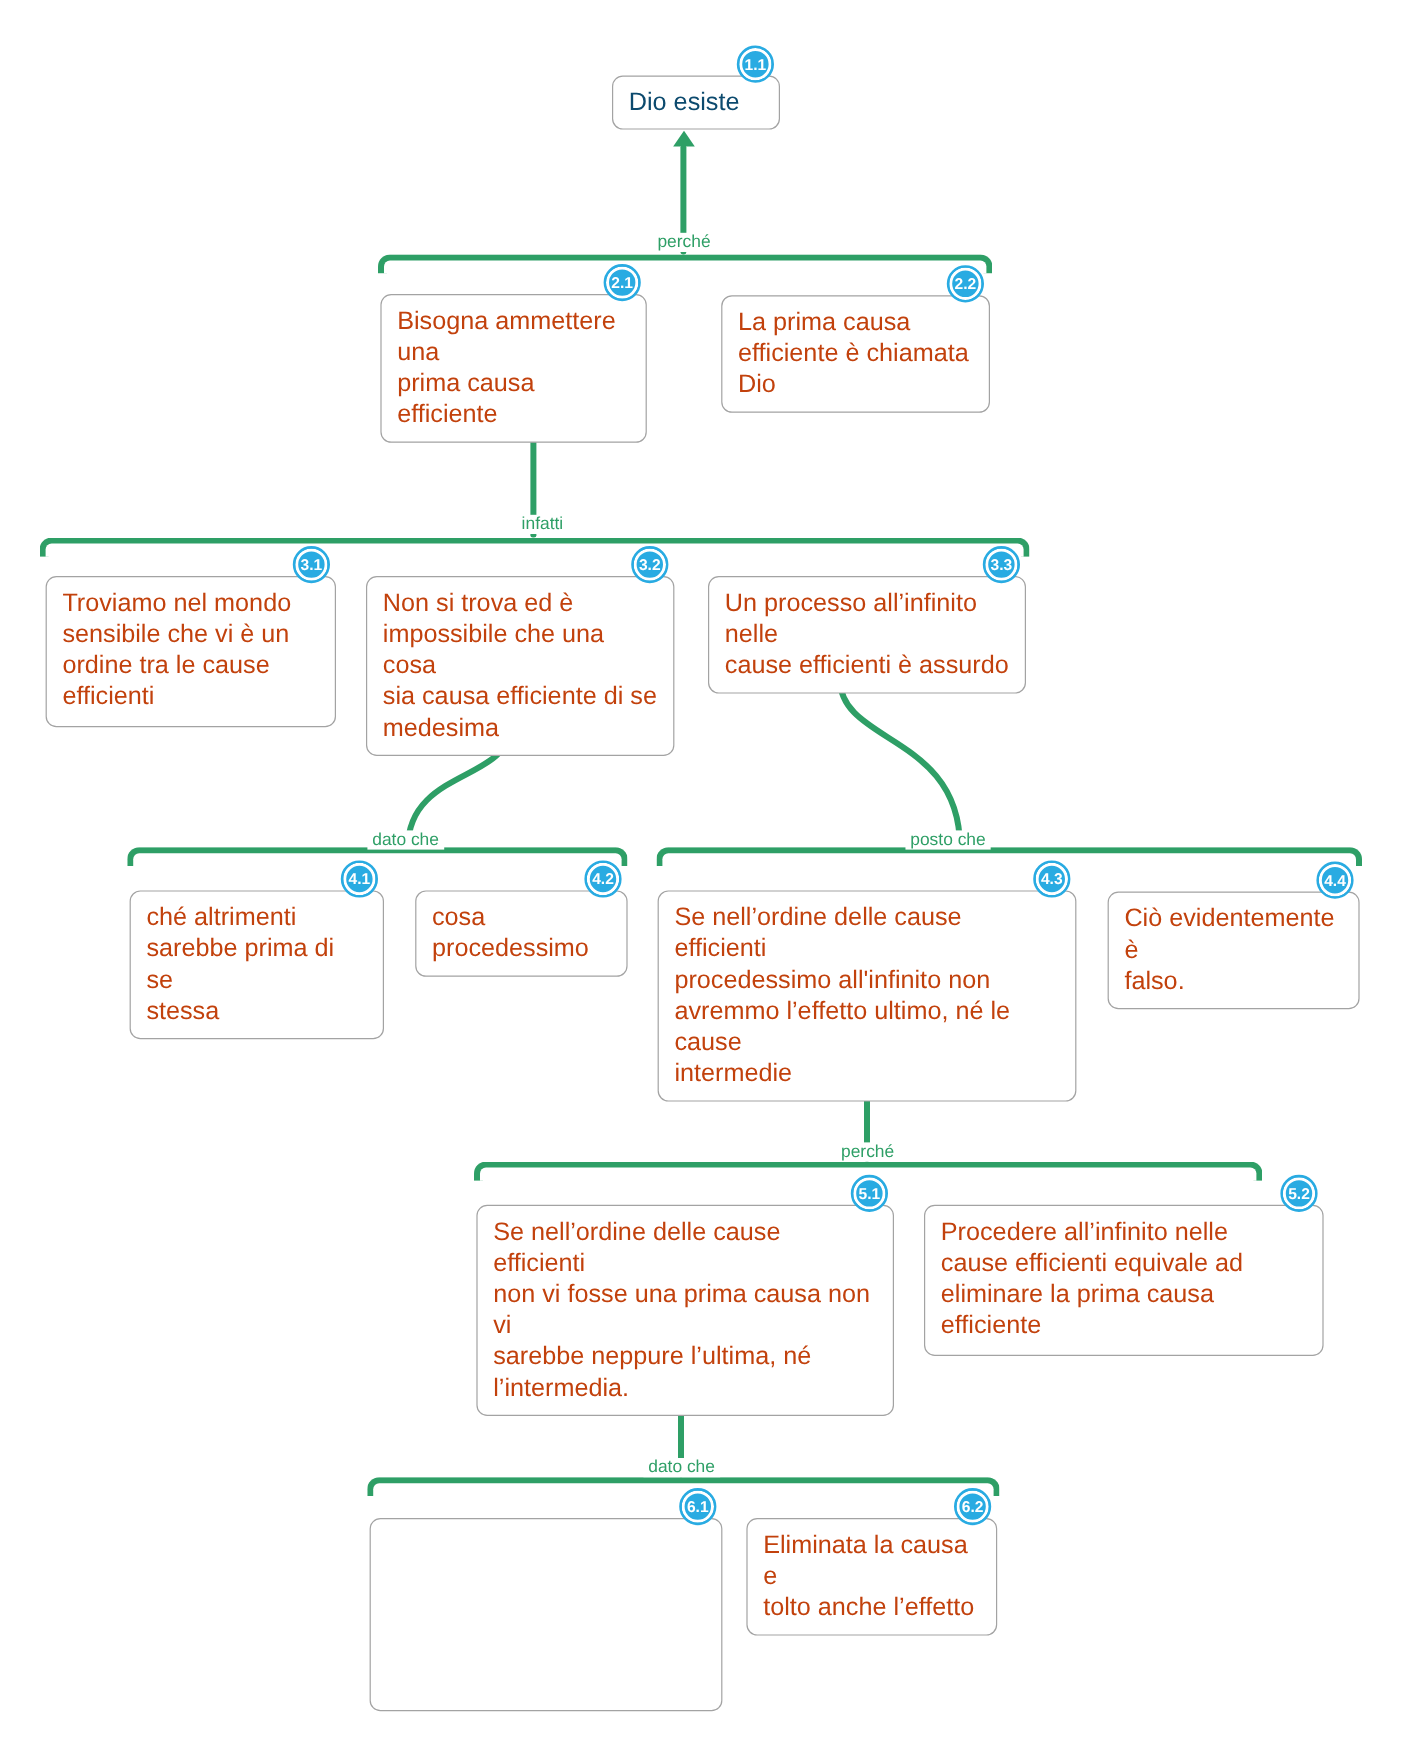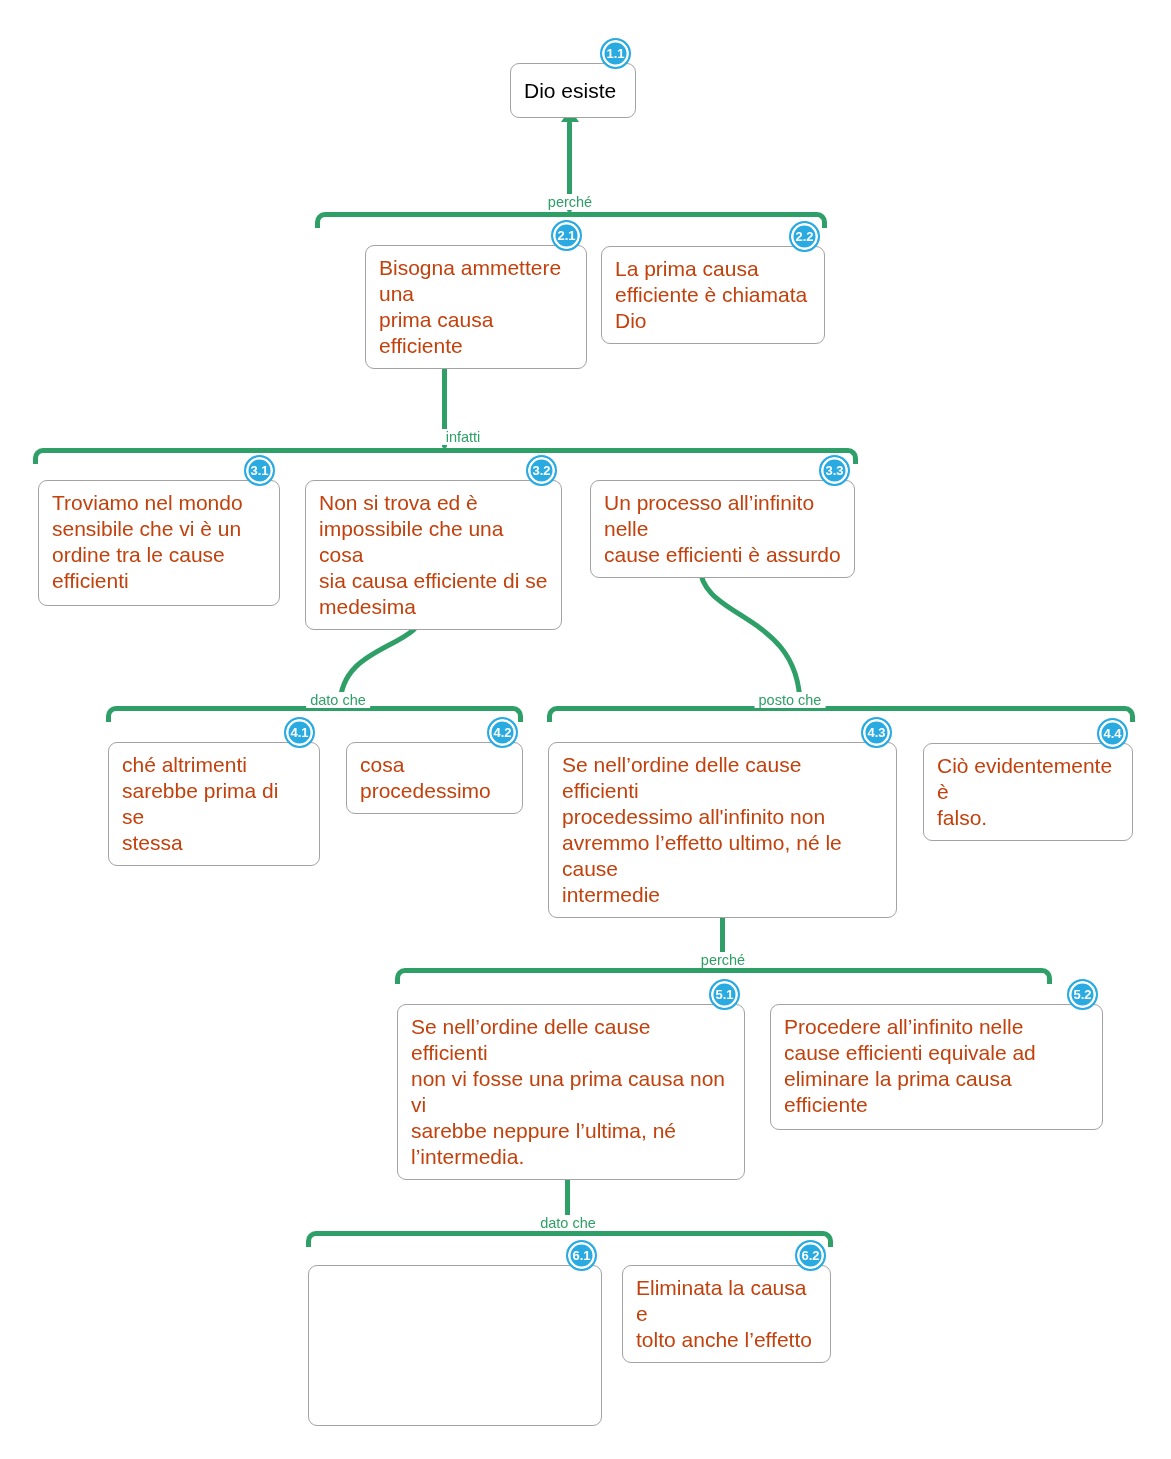--- a/index.html
+++ b/index.html
@@ -24,21 +24,21 @@
 
   .node{
     position:absolute;box-sizing:border-box;background:#ffffff;z-index:3;
     border:1.6px solid #a3a3a3;border-radius:9px;padding:9px 13px;
     box-shadow:0 0 0 0 transparent;
   }
   .node-text{
     color:#c2410c;font-size:21px;line-height:26px;white-space:pre-line;
     text-align:left;
   }
-  .node-text.title{font-size:21px;line-height:35px;color:#000000;}
+  .node-text.title{font-size:21px;line-height:25px;color:#0c4a6e;}
   .badge{
     position:absolute;top:-26px;right:4px;width:31px;height:31px;z-index:5;
     background:#29abe2;border:2px solid #29abe2;border-radius:50%;
     box-shadow:inset 0 0 0 2.5px #ffffff;
     color:#ffffff;font-size:13px;font-weight:700;
     display:flex;align-items:center;justify-content:center;box-sizing:border-box;
   }
   .clabel{
     position:absolute;transform:translate(-50%,-50%);z-index:4;
     color:#2e9f66;font-size:14.5px;background:#ffffff;padding:0 4px;
@@ -68,32 +68,32 @@
 <div class="vline" style="left:442px;top:331px;height:117px;"></div>
 <div class="ahead" style="left:436px;top:319px;"></div>
 
 <div class="vline" style="left:720px;top:883px;height:85px;"></div>
 <div class="ahead" style="left:714px;top:871px;"></div>
 
 <div class="vline" style="left:565px;top:1147px;height:84px;"></div>
 <div class="ahead" style="left:559px;top:1135px;"></div>
 
 <span class="clabel" style="left:570px;top:187px;">perché</span>
-<span class="clabel" style="left:463px;top:422px;">infatti</span>
+<span class="clabel" style="left:452px;top:422px;">infatti</span>
 <span class="clabel" style="left:338px;top:685px;">dato che</span>
 <span class="clabel" style="left:790px;top:685px;">posto che</span>
 <span class="clabel" style="left:723px;top:945px;">perché</span>
 <span class="clabel" style="left:568px;top:1208px;">dato che</span>
 
-<div class="node" style="left:510px;top:63px;width:126px;min-height:43px;">
+<div class="node" style="left:510px;top:63px;width:140px;min-height:43px;">
   <span class="badge">1.1</span>
   <div class="node-text title">Dio esiste</div>
 </div>
 
-<div class="node" style="left:317px;top:245px;width:222px;min-height:70px;margin-left:48px;">
+<div class="node" style="left:317px;top:245px;width:222px;min-height:70px;">
   <span class="badge">2.1</span>
   <div class="node-text">Bisogna ammettere una
 prima causa efficiente</div>
 </div>
 
 <div class="node" style="left:601px;top:246px;width:224px;min-height:97px;">
   <span class="badge">2.2</span>
   <div class="node-text">La prima causa
 efficiente è chiamata
 Dio</div>

